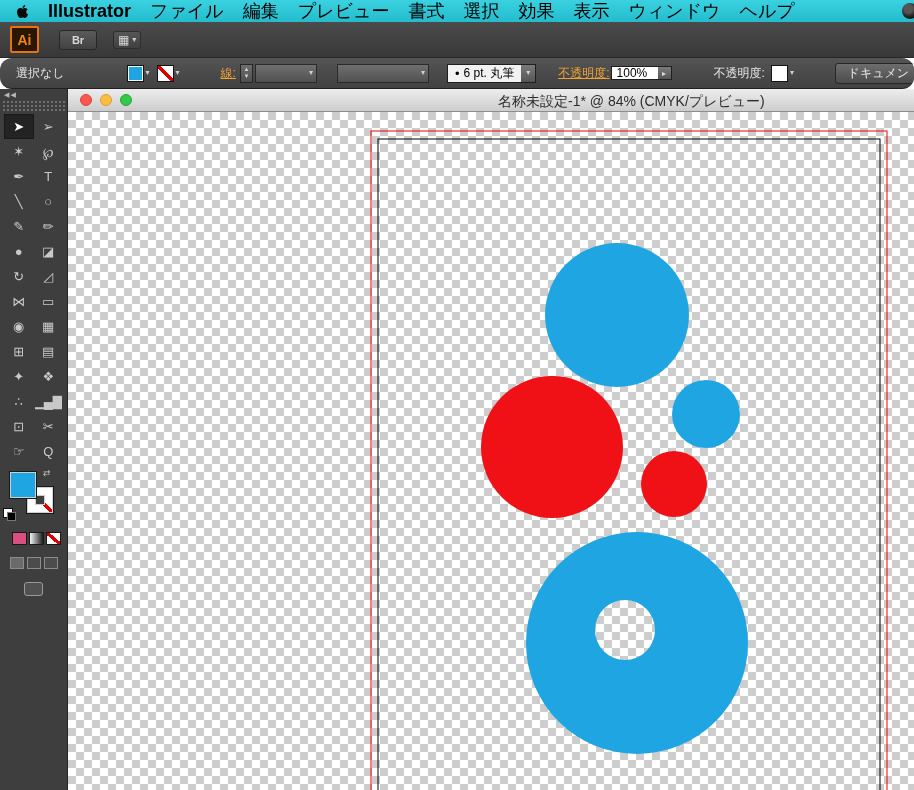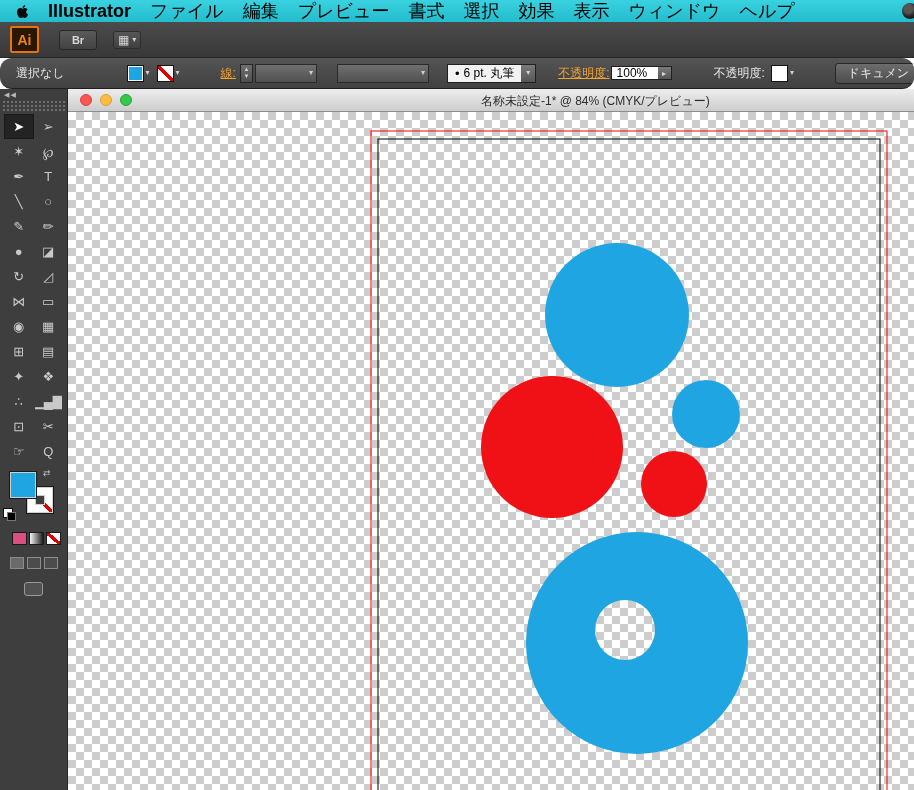--- a/index.html
+++ b/index.html
@@ -104,21 +104,21 @@
                 background: #515151; cursor: pointer; }
 
   
   .docwin { flex: 1; display: flex; flex-direction: column; min-width: 0; }
   .titlebar { height: 23px; background: linear-gradient(#ededed, #cdcdcd); border-bottom: 1px solid #8d8d8d;
               position: relative; display: flex; align-items: center; padding-left: 12px; flex: none; }
   .tl { width: 12px; height: 12px; border-radius: 50%; margin-right: 8px; cursor: pointer; flex: none; }
   .tl.red { background: #fc5650; border: 1px solid #d94440; }
   .tl.yellow { background: #fdbd40; border: 1px solid #d8a133; }
   .tl.green { background: #35c84a; border: 1px solid #26a636; }
-  .doc-title { position: absolute; left: 413px; top: 4px; font-size: 12px; color: #2e2e2e; white-space: nowrap; }
+  .doc-title { position: absolute; left: 430px; top: 4px; font-size: 14px; color: #2e2e2e; white-space: nowrap; }
 
   .canvas { flex: 1; position: relative; background-color: #fff;
     background-image:
       linear-gradient(45deg, #cdcdcd 25%, transparent 25%, transparent 75%, #cdcdcd 75%),
       linear-gradient(45deg, #cdcdcd 25%, transparent 25%, transparent 75%, #cdcdcd 75%);
     background-size: 16px 16px; background-position: 0 0, 8px 8px; overflow: hidden; }
   #artwork { position: absolute; left: 0; top: 0; }
 </style>
 </head>
 <body>

